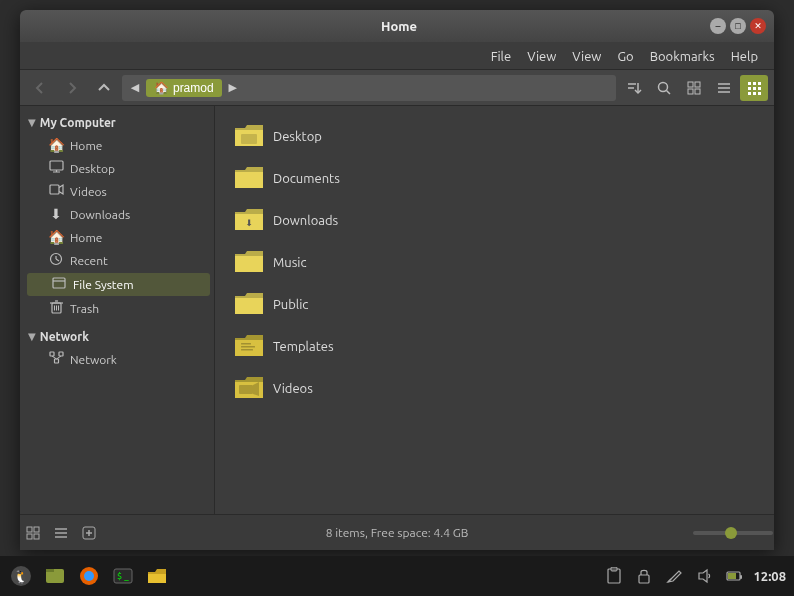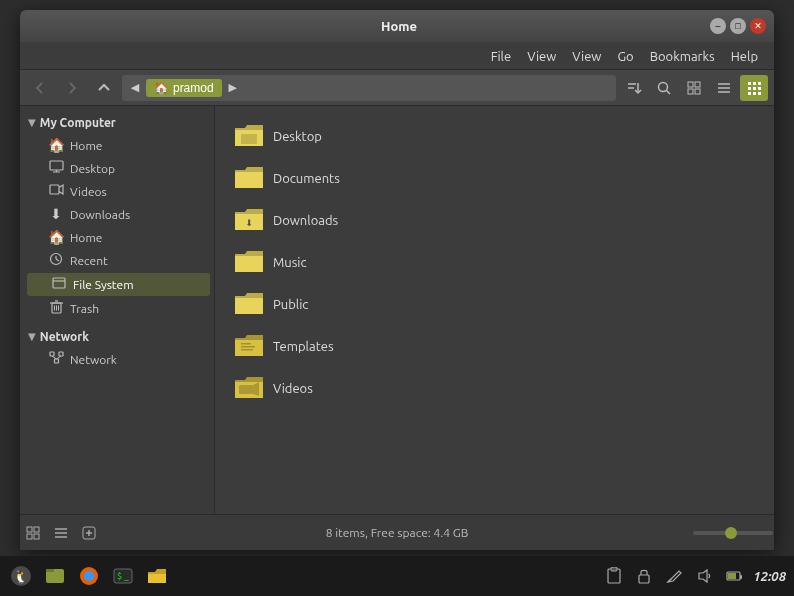--- a/index.html
+++ b/index.html
@@ -37,21 +37,20 @@
       border-radius: 4px;
     }
     .taskbar-right {
       margin-left: auto;
       display: flex;
       align-items: center;
       gap: 6px;
       color: #ccc;
       font-size: 12px;
       padding-right: 4px;
-      font-style: italic;
     }
     .taskbar-right .time {
       color: #ddd;
       font-size: 13px;
       font-weight: bold;
     }
     .taskbar-sys-icons {
       display: flex;
       align-items: center;
       gap: 4px;

